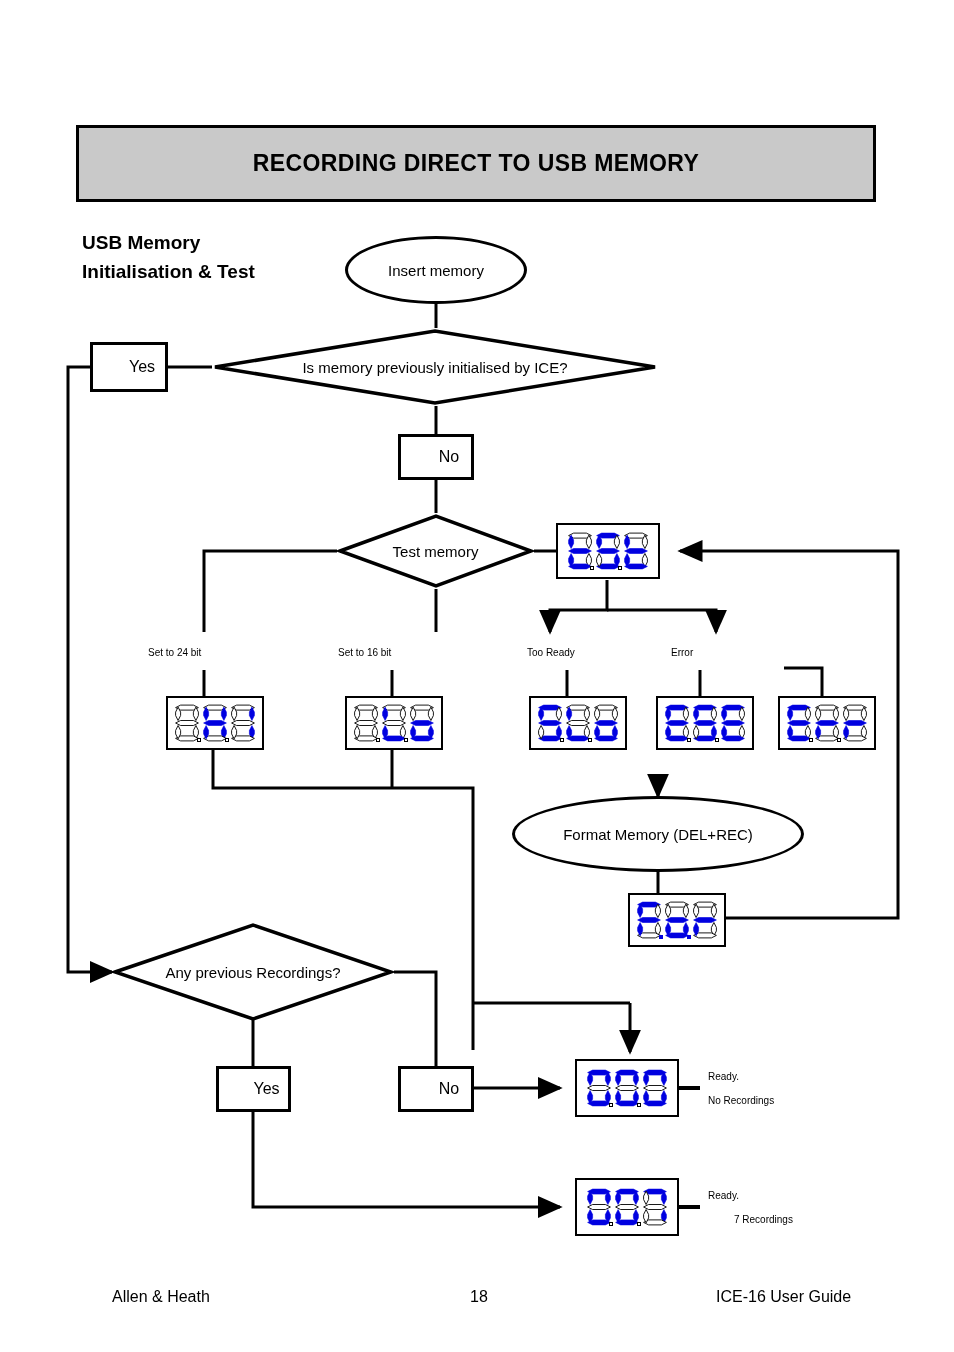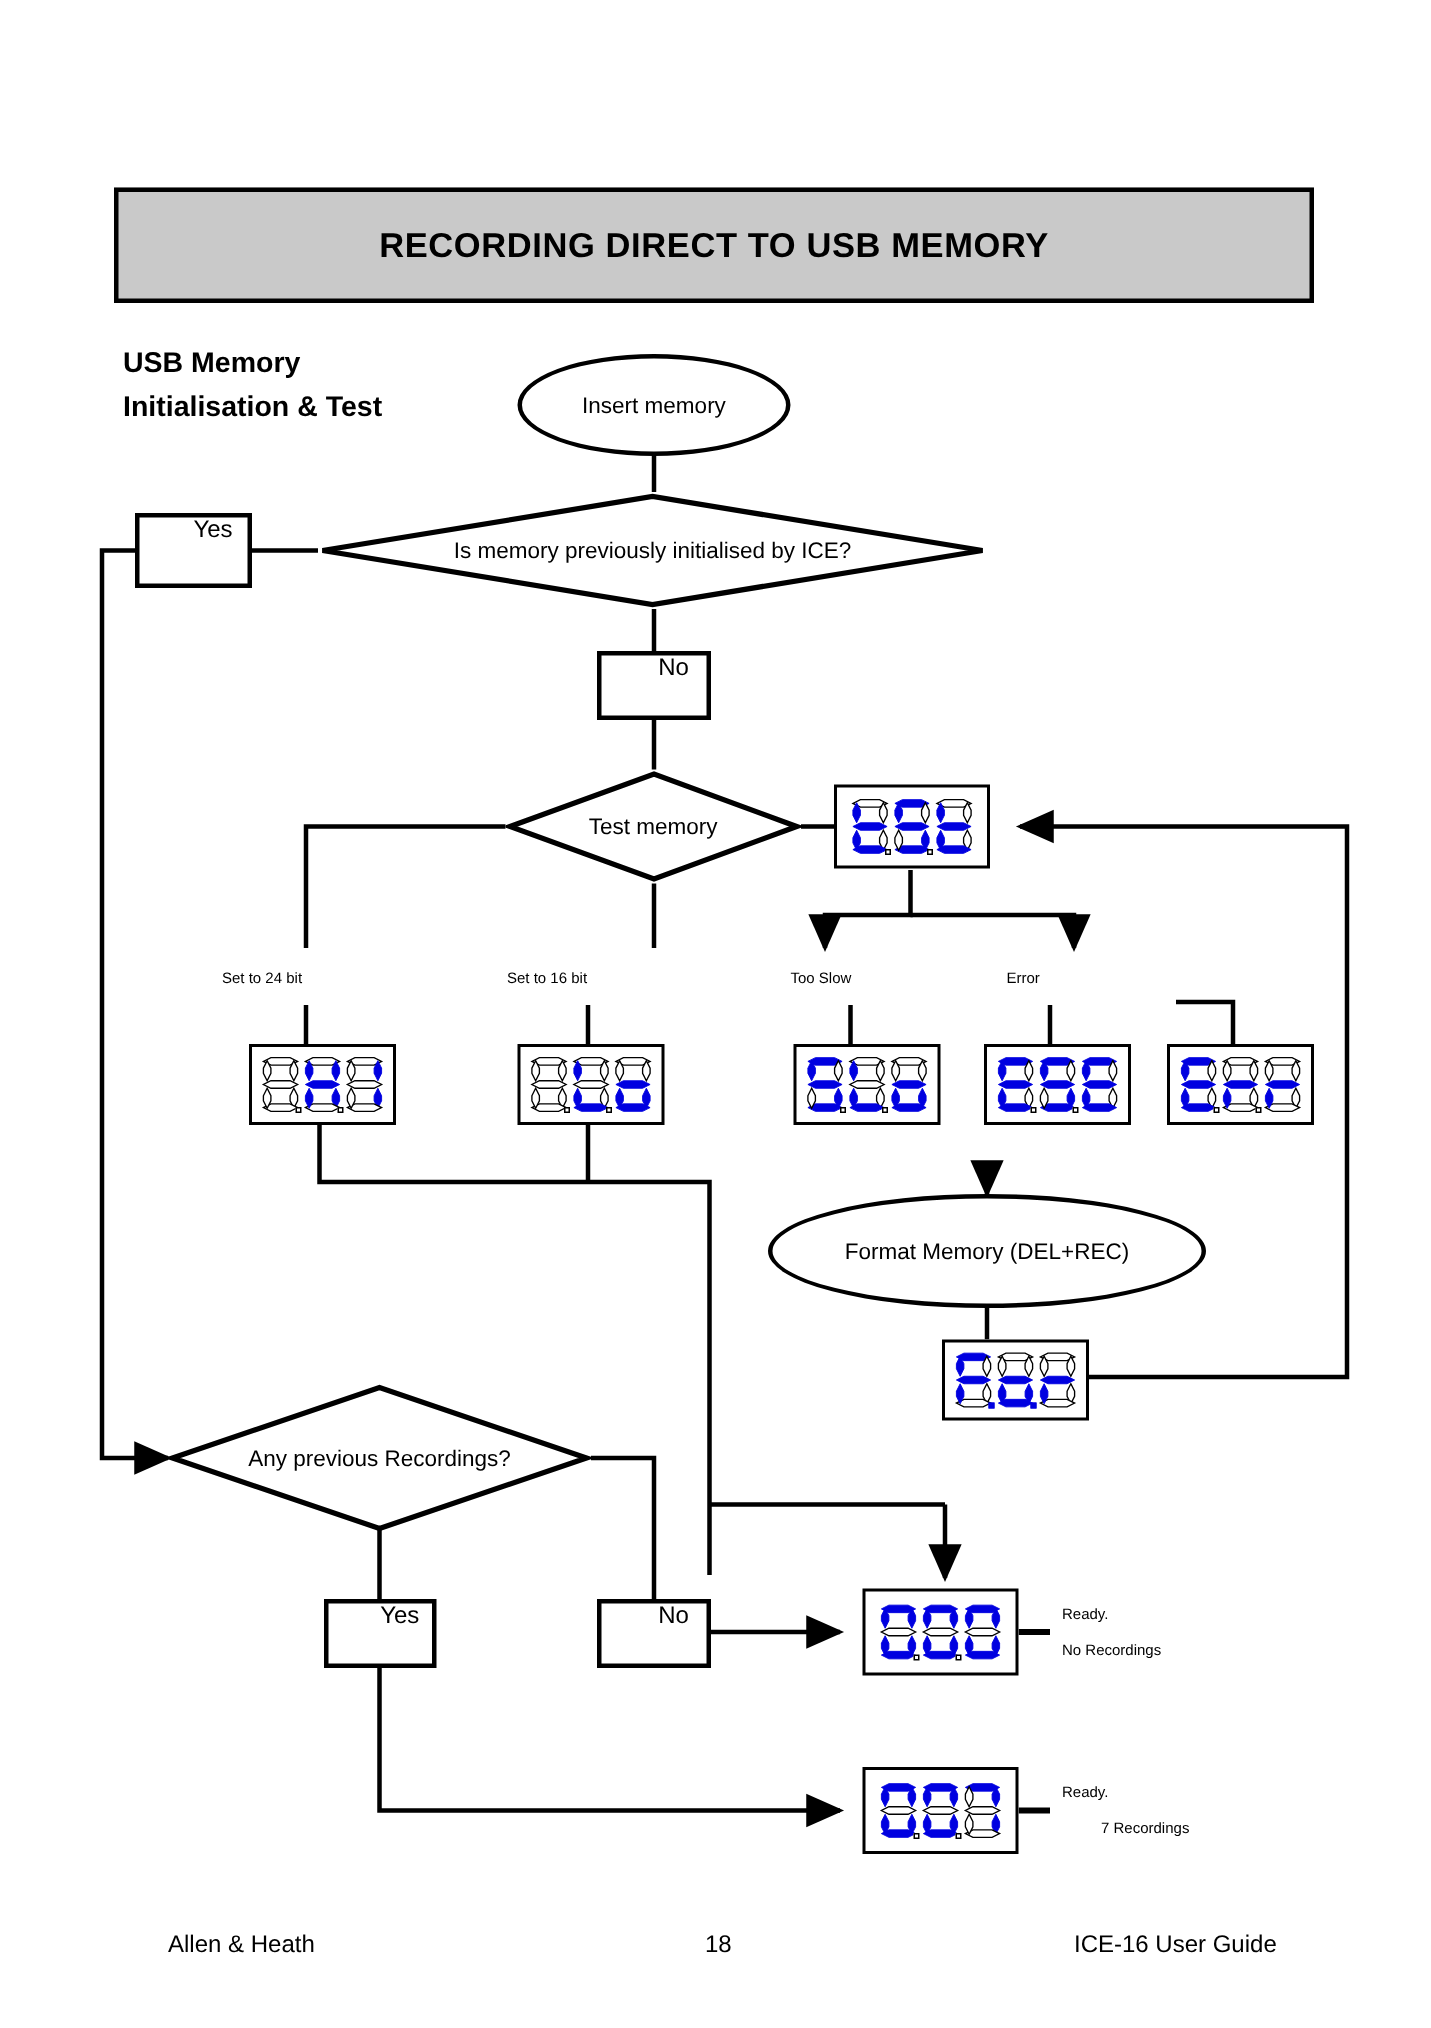--- a/index.html
+++ b/index.html
@@ -16,21 +16,21 @@
   
   #section-heading{position:absolute;left:82px;top:188px;width:250px;}
   #section-heading div{font-size:19px;font-weight:bold;line-height:29px;
        display:inline-block;}
 
   
   .oval{position:absolute;border:3px solid #000;border-radius:50%;
        background:#fff;display:flex;align-items:center;justify-content:center;
        box-sizing:border-box;font-size:15px;}
   .box{position:absolute;border:3px solid #000;background:#fff;box-sizing:border-box;
-       display:flex;justify-content:center;font-size:16px;padding-left:26px;}
+       display:flex;align-items:center;justify-content:center;font-size:16px;padding-left:26px;}
   .plainlabel{position:absolute;font-size:10px;white-space:nowrap;}
   .dia-wrap{position:absolute;text-align:right;}
   .dia-wrap .dia-txt{position:absolute;left:0;top:0;width:100%;height:100%;
        display:flex;align-items:center;justify-content:center;
        font-size:15px;white-space:nowrap;}
   .dia-wrap svg{position:absolute;left:0;top:0;}
 
   
   #wires{position:absolute;left:0;top:0;width:954px;height:1352px;}
 
@@ -147,21 +147,21 @@
 
   <div class="dia-wrap" style="left:337px;top:473px;width:197px;height:76px;">
     <svg width="197" height="76" viewBox="0 0 197 76" xmlns="http://www.w3.org/2000/svg">
       <path d="M3,38 L99,3 L194,38 L99,73 z" fill="#fff" stroke="#000" stroke-width="3.5"></path>
     </svg>
     <span class="dia-txt">Test memory</span>
   </div>
 
   <div class="plainlabel" style="left:148px;top:607px;">Set to 24 bit</div>
   <div class="plainlabel" style="left:338px;top:607px;">Set to 16 bit</div>
-  <div class="plainlabel" style="left:527px;top:607px;">Too Slow</div>
+  <div class="plainlabel" style="left:527px;top:607px;">Too Ready</div>
   <div class="plainlabel" style="left:671px;top:607px;">Error</div>
 
   <div class="oval" style="left:512px;top:756px;width:292px;height:76px;">
     <span>Format Memory (DEL+REC)</span>
   </div>
 
   <div class="dia-wrap" style="left:112px;top:882px;width:282px;height:100px;">
     <svg width="282" height="100" viewBox="0 0 282 100" xmlns="http://www.w3.org/2000/svg">
       <path d="M3,50 L141,3 L279,50 L141,97 z" fill="#fff" stroke="#000" stroke-width="3.5"></path>
     </svg>

